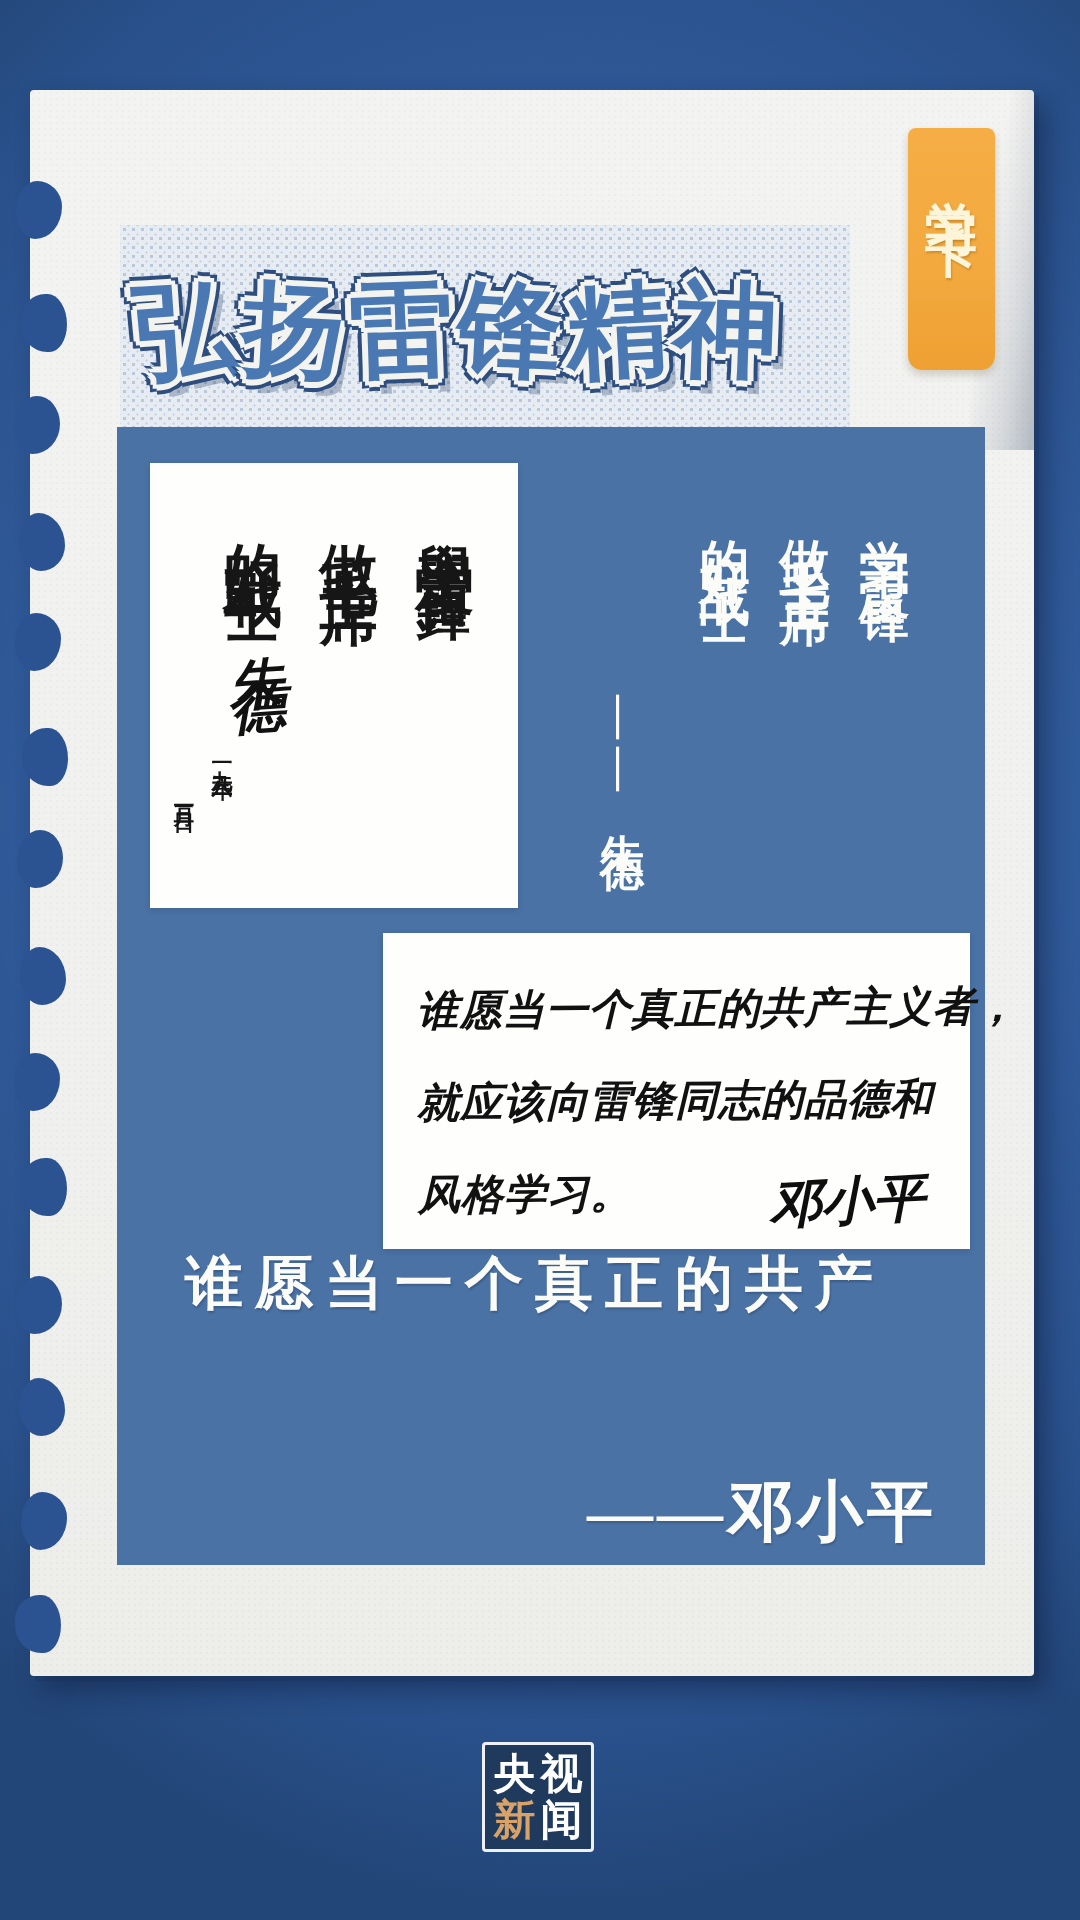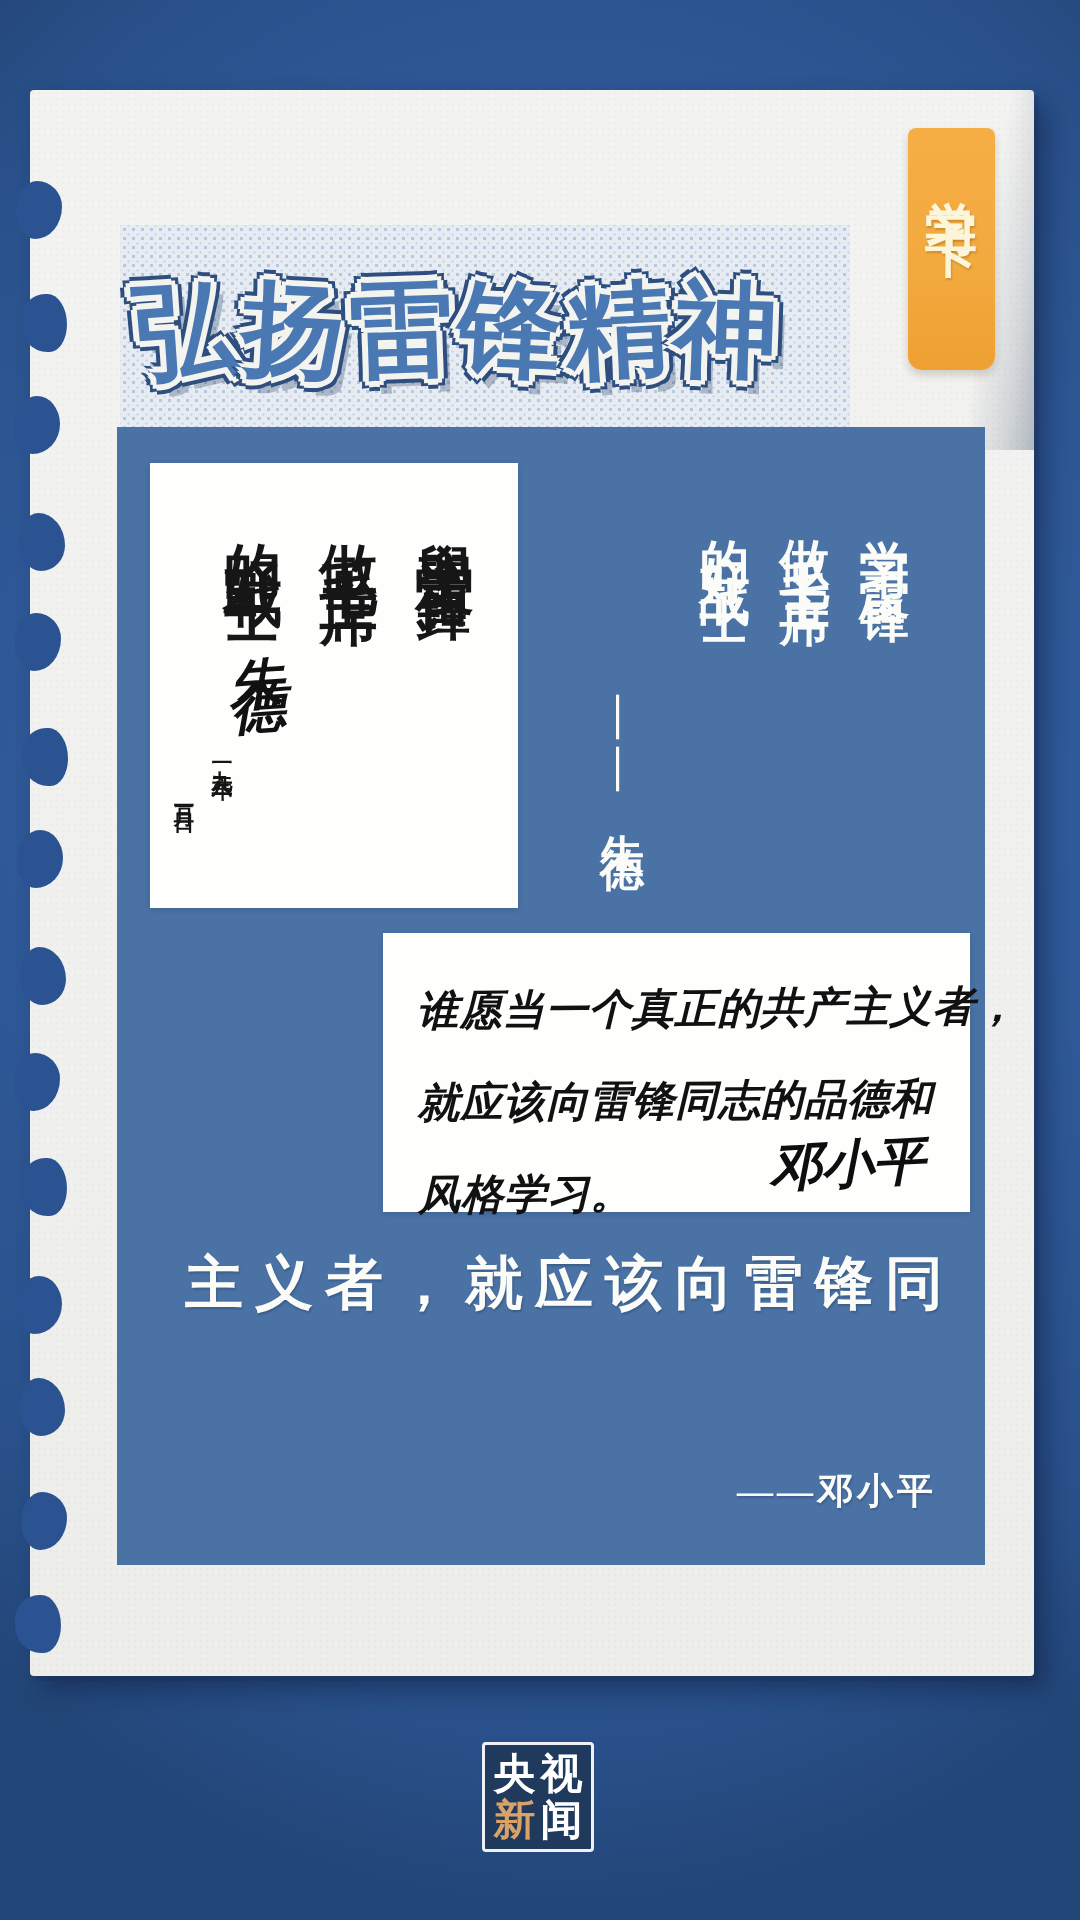--- a/index.html
+++ b/index.html
@@ -63,33 +63,33 @@
   .zhu-date-year{left:58px;top:288px;}
   .zhu-date-day{left:20px;top:325px;}
   
   .transcript{position:absolute;right:60px;top:73px;writing-mode:vertical-rl;text-orientation:upright;
     font-family:"Liberation Serif",serif;font-weight:700;color:var(--c-white);
     font-size:50px;line-height:80px;letter-spacing:18px;}
   .attrib-zhu{position:absolute;left:480px;top:268px;writing-mode:vertical-rl;
     font-family:"Liberation Serif",serif;font-weight:700;color:var(--c-white);
     font-size:44px;letter-spacing:8px;line-height:1.1;}
   
-  .deng-box{left:266px;top:506px;width:587px;height:279px;}
+  .deng-box{left:266px;top:506px;width:587px;height:316px;}
   .deng-lines{position:absolute;inset:0;padding:30px 0 0 34px;
     font-family:"Liberation Serif",serif;font-style:italic;font-weight:700;color:#111;
     font-size:42px;line-height:92px;letter-spacing:1px;transform:rotate(-0.5deg);white-space:nowrap;}
   .deng-sig{position:absolute;right:45px;bottom:12px;font-family:"Liberation Serif",serif;
     font-style:italic;font-weight:700;font-size:52px;color:#0e0e0e;transform:rotate(-3deg);}
   
   .quote{position:absolute;left:68px;top:820px;font-family:"Liberation Serif",serif;
     font-weight:700;color:var(--c-white);font-size:58px;letter-spacing:12px;
     line-height:73px;white-space:nowrap;text-shadow:1px 2px 2px rgba(25,45,80,.3);}
   .quote span{display:block;}
   .quote-attrib{position:absolute;right:48px;top:1040px;font-family:"Liberation Serif",serif;
-    font-weight:700;color:var(--c-white);font-size:36px;letter-spacing:4px;
+    font-weight:700;color:var(--c-white);font-size:66px;letter-spacing:4px;
     text-shadow:1px 2px 2px rgba(25,45,80,.3);}
   
   .logo{position:absolute;left:482px;top:1742px;width:112px;height:110px;
     background:var(--c-logo-bg);border:3px solid #edf1f6;border-radius:4px;
     display:grid;grid-template-columns:1fr 1fr;align-content:center;justify-items:center;
     row-gap:4px;padding:4px 6px;}
   .logo span{font-family:"Liberation Serif",serif;font-weight:700;font-size:42px;
     line-height:1;color:#ffffff;}
   .logo .gold{color:var(--c-logo-gold);}
 </style>
@@ -137,21 +137,21 @@
       <div class="transcript"><span>学习雷锋</span><br><span>做毛主席</span><br><span>的好战士</span></div>
 
       <div class="attrib-zhu"><span>——</span><span style="text-orientation:upright;letter-spacing:14px;">朱德</span></div>
 
       <div class="white-box deng-box">
         <div class="deng-lines"><span>谁愿当一个真正的共产主义者，</span><br><span>就应该向雷锋同志的品德和</span><br><span>风格学习。</span></div>
         <div class="deng-sig">邓小平</div>
       </div>
 
       <div class="quote">
-        <span>主义者，就应该向雷锋同</span>
+        <span>谁愿当一个真正的共产</span>
       </div>
 
       <div class="quote-attrib"><span>——</span><span>邓小平</span></div>
 
     </div>
   </div>
 
   <div class="logo">
     <span>央</span>
       <span>视</span>

